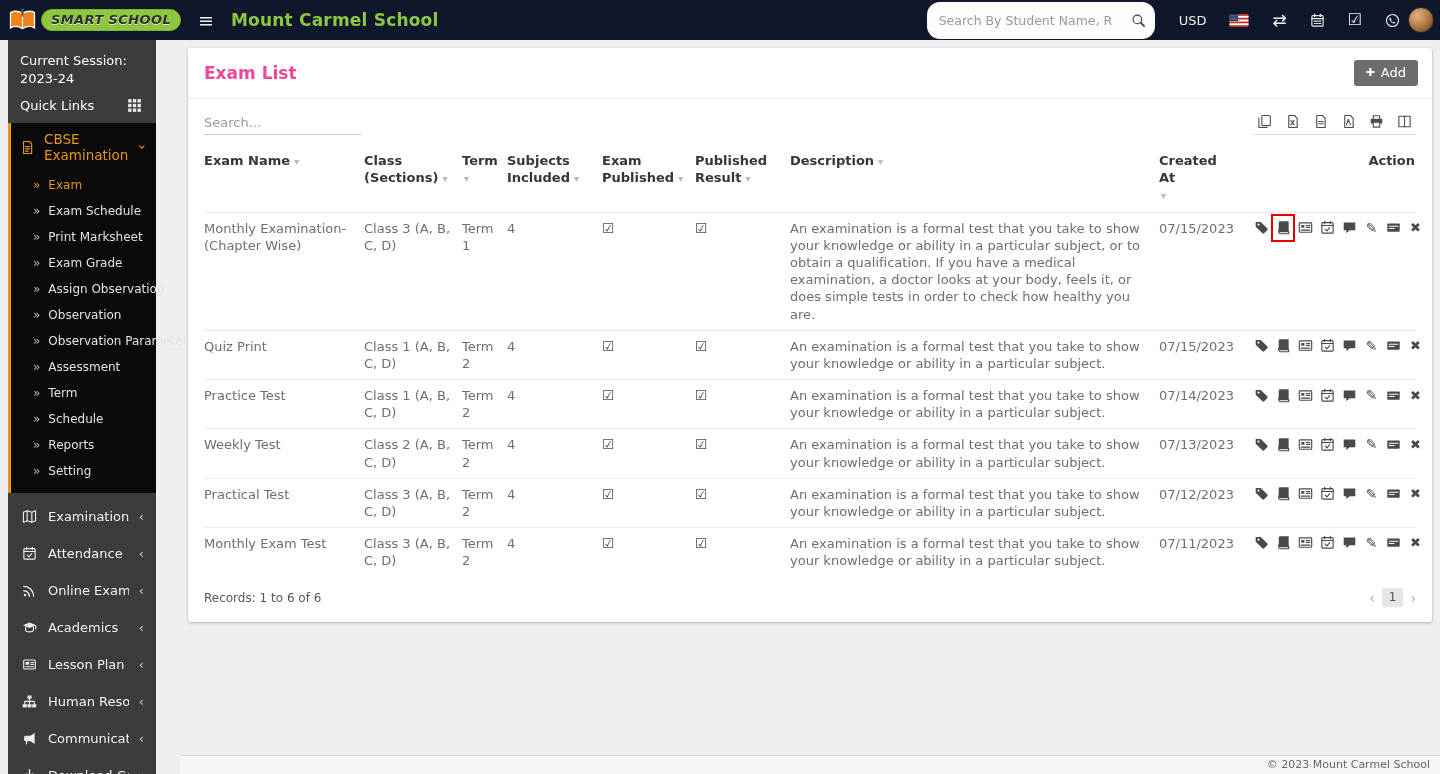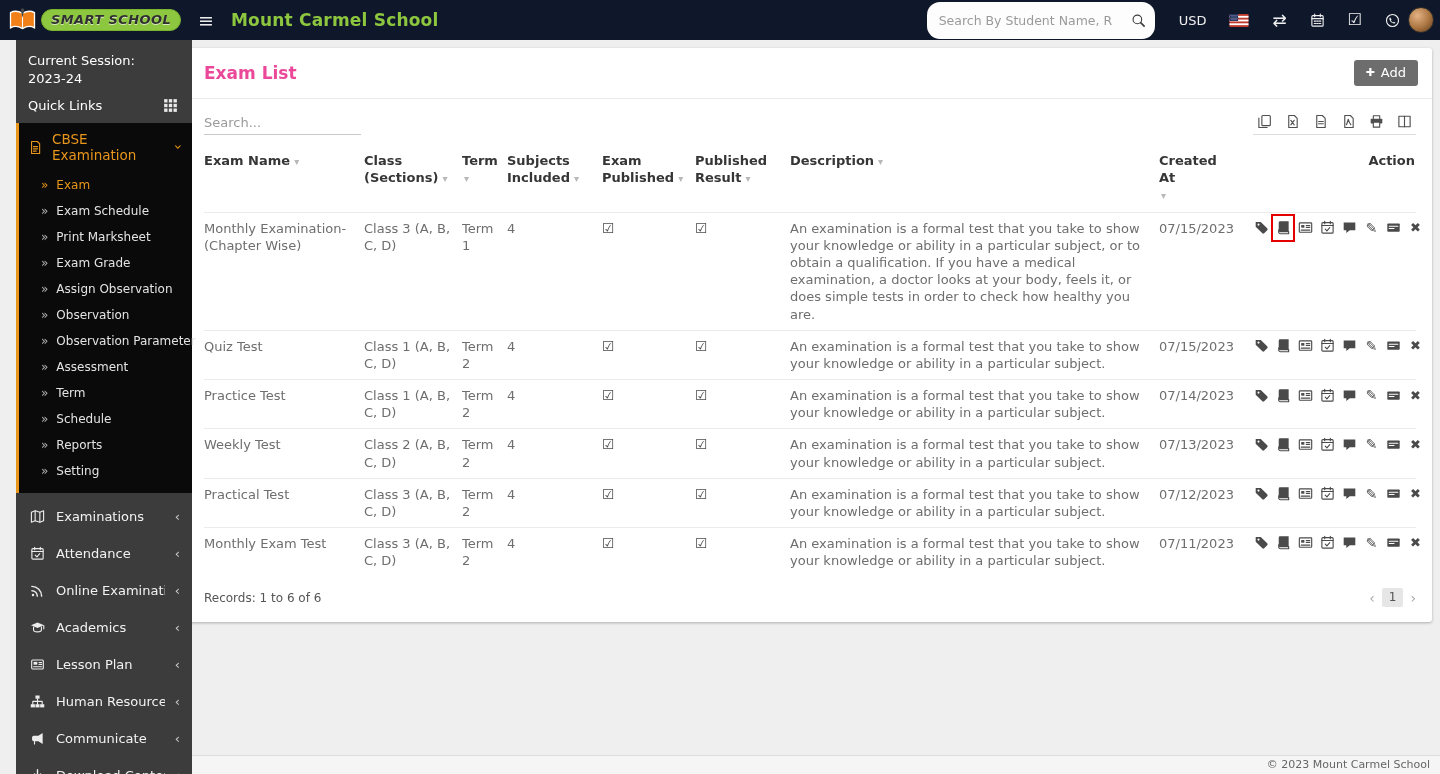--- a/index.html
+++ b/index.html
@@ -18,21 +18,21 @@
   .search-pill input { flex:1; border:none; outline:none; background:transparent; font-size:12.5px; color:#555; font-family:inherit; min-width:0; }
   .search-pill input::placeholder { color:#9a9a9a; }
   .search-pill .s-icon { color:#3d3d3d; display:flex; }
   .top-icons { display:flex; align-items:center; gap:23px; margin:0 8px 0 24px; }
   .top-icons .tico { display:inline-flex; align-items:center; justify-content:center; color:#f0f0f0; cursor:pointer; }
   .currency { font-size:13px; color:#fff; }
   .avatar { width:26px; height:26px; border-radius:50%; background:radial-gradient(circle at 35% 32%, #e4b184, #a9743f 55%, #5f3c22 95%); border:1px solid #2c2c2c; flex:0 0 auto; cursor:pointer; }
   .uni { font-style:normal; line-height:1; }
 
   
-  .sidebar { position:absolute; left:16px; top:40px; bottom:0; width:176px; background:#3c3c3c; color:#f0f0f0; z-index:4; }
+  .sidebar { position:absolute; left:8px; top:40px; bottom:0; width:148px; background:#3c3c3c; color:#f0f0f0; z-index:4; }
   .session { padding:12px 12px 2px; font-size:13px; line-height:1.35; color:#fff; }
   .quicklinks { padding:9px 14px 10px 12px; display:flex; align-items:center; justify-content:space-between; font-size:13px; color:#fff; cursor:pointer; }
   .quicklinks .q-icon { color:#e8e8e8; display:flex; }
   .active-section { background:#0a0a0a; border-left:3px solid #e8951c; }
   .section-head { display:flex; align-items:center; gap:9px; padding:8px 12px 7px 9px; color:#e8951c; font-size:13.5px; cursor:pointer; }
   .section-head .f-icon { display:flex; color:#e8951c; }
   .section-head .chev-dn { margin-left:auto; font-size:14px; display:inline-block; transform:rotate(-90deg); color:#e8951c; }
   .submenu { list-style:none; padding:2px 0 9px; }
   .submenu-item { display:flex; align-items:center; gap:8px; padding:6px 8px 6px 22px; font-size:12px; color:#e3e3e3; cursor:pointer; }
   .submenu-item .dbl { color:#b5b5b5; font-size:12px; }
@@ -440,21 +440,21 @@
               </span><span class="action-icon">
                 <svg viewBox="0 0 16 16" width="15" height="15" fill="none" stroke="currentColor" stroke-width="1.2" stroke-linecap="round" stroke-linejoin="round">
                   <rect x="1.4" y="3.6" width="13.2" height="8.8" rx="0.8" fill="currentColor" stroke="none"></rect>
                   <path d="M3.4 6.6h9.2M3.4 9h5.2" stroke="#fff" stroke-width="1.1"></path>
                 </svg>
               </span><span class="action-icon">
                 <span class="uni" style="font-size:13px;font-weight:bold">✖</span>
               </span></td>
           </tr>
           <tr class="table-row">
-            <td class="cell-exam-name">Quiz Test</td>
+            <td class="cell-exam-name">Quiz Print</td>
             <td class="cell-class-sections">Class 1 (A, B, C, D)</td>
             <td class="cell-term">Term 2</td>
             <td class="cell-subjects-included">4</td>
             <td class="cell-exam-published"><span class="chk uni">☑</span></td>
             <td class="cell-published-result"><span class="chk uni">☑</span></td>
             <td class="cell-description">An examination is a formal test that you take to show your knowledge or ability in a particular subject.</td>
             <td class="cell-created-at">07/15/2023</td>
             <td class="cell-action col-action"><span class="action-icon">
                 <svg viewBox="0 0 16 16" width="15" height="15" fill="none" stroke="currentColor" stroke-width="1.2" stroke-linecap="round" stroke-linejoin="round">
                   <path d="M1.8 2h5.4l6.9 6.9a1.3 1.3 0 010 1.9l-3.3 3.3a1.3 1.3 0 01-1.9 0L1.8 7.2z" fill="currentColor" stroke="none"></path>

